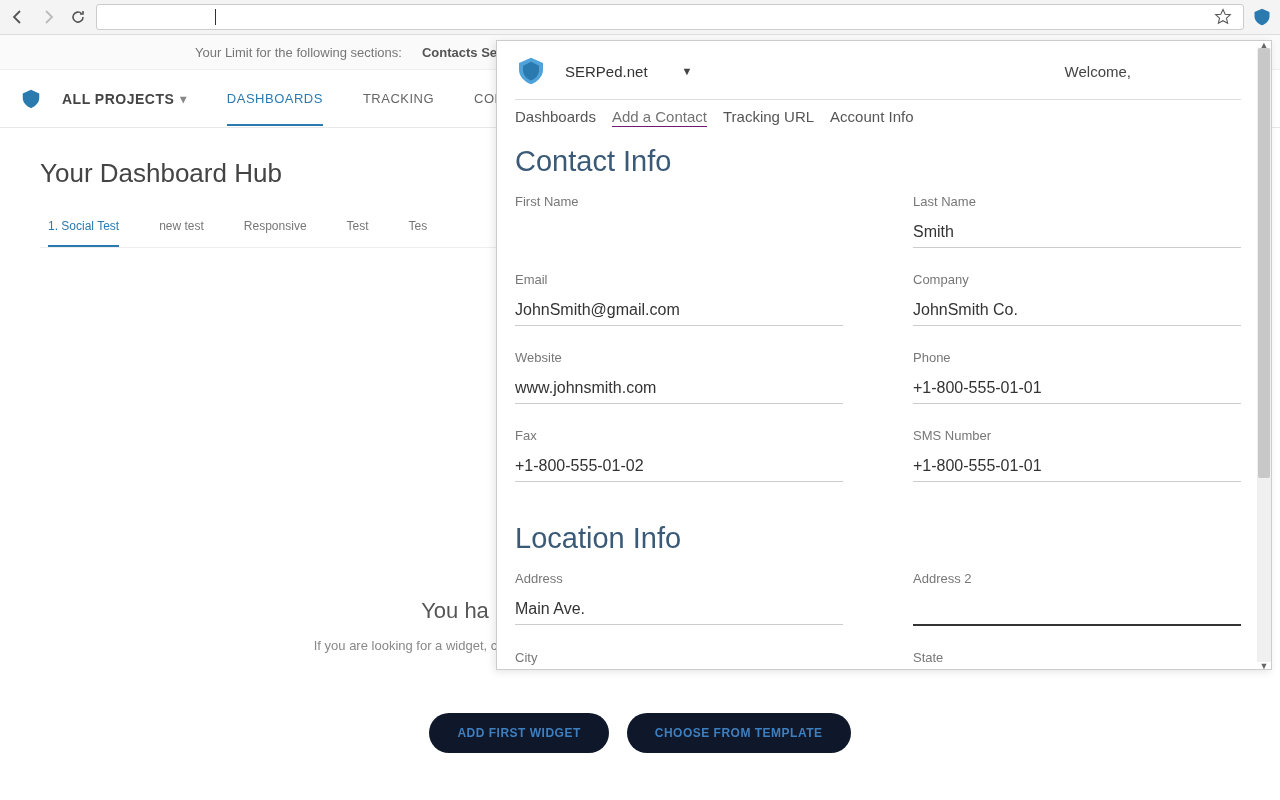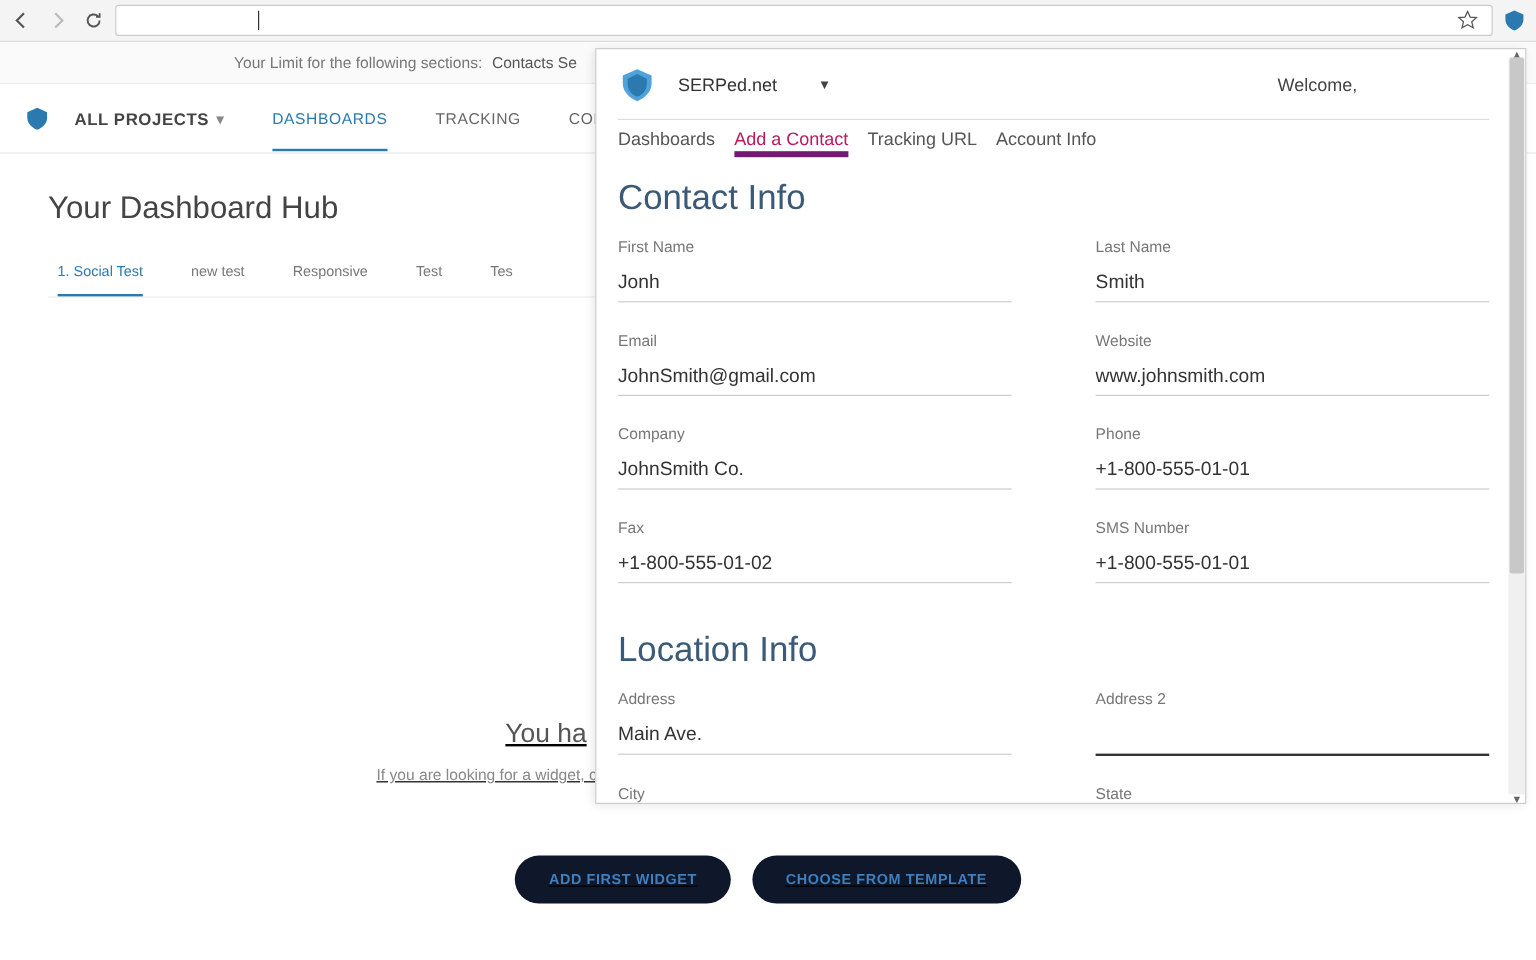--- a/index.html
+++ b/index.html
@@ -49,21 +49,21 @@
   .limit-bar {
     height: 35px;
     background: #fafafa;
     border-bottom: 1px solid #eee;
     display: flex;
     align-items: center;
     padding-left: 195px;
     font-size: 13px;
     color: #777;
   }
-  .limit-bar .bold { font-weight: normal; color: #555; margin-left: 8px; }
+  .limit-bar .bold { font-weight: bold; color: #555; margin-left: 20px; }
 
   
   .main-nav {
     height: 58px;
     border-bottom: 1px solid #e8e8e8;
     display: flex;
     align-items: center;
     padding: 0 20px;
   }
   .logo-shield {
@@ -108,21 +108,20 @@
     cursor: pointer;
     border-bottom: 2px solid transparent;
   }
   .sub-tab.active { color: #2a7ab0; border-bottom-color: #2a7ab0; }
 
   .empty-state {
     position: absolute;
     top: 470px;
     left: 0; right: 0;
     text-align: center;
-    text-decoration: underline;
   }
   .empty-title { font-size: 22px; color: #555; margin-left: -370px; }
   .empty-sub {
     font-size: 13px; color: #888; margin-top: 14px;
   }
   .btn-row {
     margin-top: 60px;
     display: flex; justify-content: center; gap: 18px;
   }
   .pill-btn {
@@ -200,22 +199,22 @@
   .ext-dd-caret { font-size: 11px; color: #444; margin-left: 16px; cursor: pointer; }
   .ext-welcome { font-size: 15px; color: #444; margin-right: 110px; }
 
   .ext-tabs {
     display: flex; gap: 16px;
     font-size: 15px;
     margin-bottom: 18px;
   }
   .ext-tabs .ext-tab { color: #555; cursor: pointer; }
   .ext-tabs .ext-tab.active {
-    color: #be185d;
-    border-bottom: 5px solid #701a75;
+    color: #737373;
+    border-bottom: 1px solid #701a75;
     padding-bottom: 1px;
   }
 
   .section-title {
     font-size: 29px; color: #3a5a78; font-weight: 400;
     margin-bottom: 16px;
   }
   .form-grid {
     display: grid;
     grid-template-columns: 1fr 1fr;
@@ -350,39 +349,38 @@
       <div class="ext-tab">Dashboards</div>
       <div class="ext-tab active">Add a Contact</div>
       <div class="ext-tab">Tracking URL</div>
       <div class="ext-tab">Account Info</div>
     </div>
 
     <div class="section-title">Contact Info</div>
     <div class="form-grid">
       <div class="field">
         <div class="field-label">First Name</div>
-        <input class="field-input" value="Jonh" style="">
       </div>
       <div class="field">
         <div class="field-label">Last Name</div>
         <input class="field-input" value="Smith" style="">
       </div>
       <div class="field">
         <div class="field-label">Email</div>
         <input class="field-input" value="JohnSmith@gmail.com" style="">
       </div>
       <div class="field">
+        <div class="field-label">Company</div>
+        <input class="field-input" value="JohnSmith Co." style="">
+      </div>
+      <div class="field">
         <div class="field-label">Website</div>
         <input class="field-input" value="www.johnsmith.com" style="">
       </div>
       <div class="field">
-        <div class="field-label">Company</div>
-        <input class="field-input" value="JohnSmith Co." style="">
-      </div>
-      <div class="field">
         <div class="field-label">Phone</div>
         <input class="field-input" value="+1-800-555-01-01" style="">
       </div>
       <div class="field">
         <div class="field-label">Fax</div>
         <input class="field-input" value="+1-800-555-01-02" style="">
       </div>
       <div class="field">
         <div class="field-label">SMS Number</div>
         <input class="field-input" value="+1-800-555-01-01" style="">

